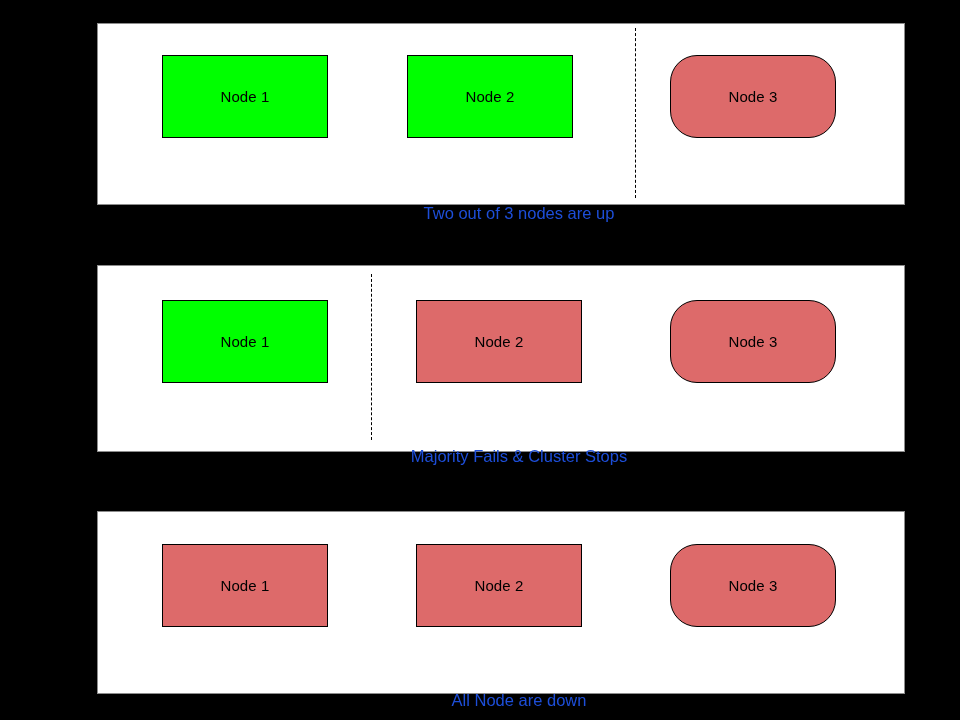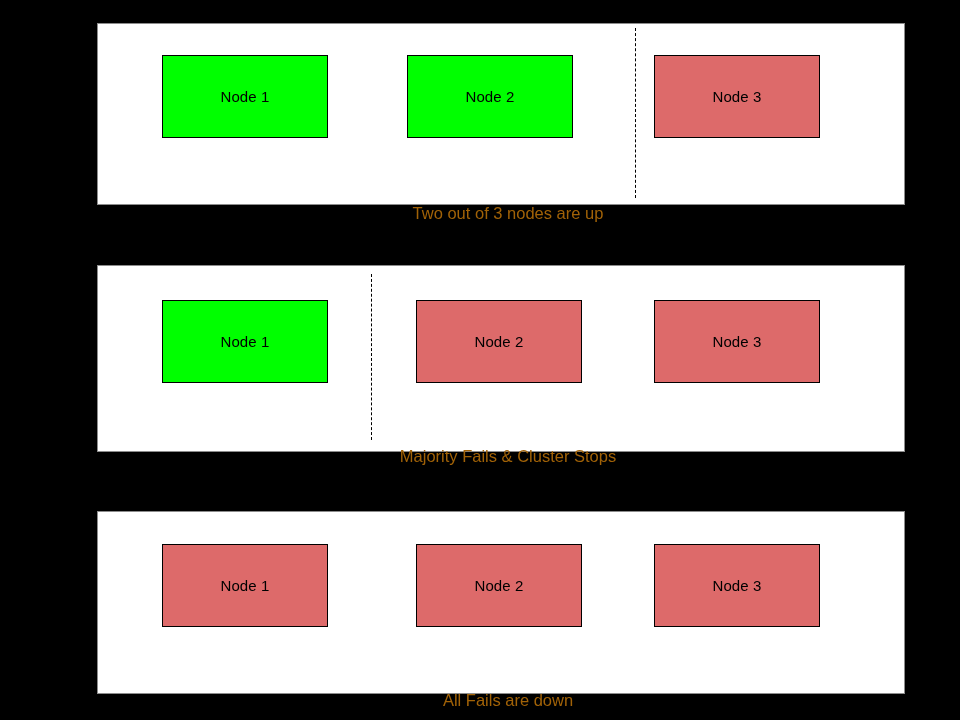--- a/index.html
+++ b/index.html
@@ -54,43 +54,43 @@
     letter-spacing: 0.1px;
     font-family: "Liberation Sans", sans-serif;
   }
   .node.up   { background: #00ff00; }
   .node.down { background: #dd6a6a; }
 
   
   .slot-a  { left: 64px;  }   
   .slot-b1 { left: 309px; }   
   .slot-b2 { left: 318px; }   
-  .slot-c  { left: 556px; }   
+  .slot-c  { left: 572px; border-radius: 27px; }   
 
   
   .p1 .node { top: 31px; }    
   .p2 .node { top: 34px; }    
   .p3 .node { top: 32px; }    
 
   
   .divider {
     position: absolute;
     width: 0;
     border-left: 1px dashed #000000;
   }
   .divider.d1 { left: 537px; top: 4px;  height: 170px; }  
   .divider.d2 { left: 273px; top: 8px;  height: 166px; }  
 
   
   .caption {
     position: absolute;
-    left: 6px;
+    left: 17px;
     width: 808px;
     text-align: center;
-    color: #a16207;
+    color: #1d4ed8;
     font-size: 16.5px;
     line-height: 23px;
     font-family: "Liberation Sans", sans-serif;
     white-space: pre;
   }
   .p1 .caption { top: 132px; }
   .p2 .caption { top: 133px; }
   .p3 .caption { top: 131px; }
   .caption-line { display: block; }
 </style>
@@ -150,18 +150,18 @@
 
     <div class="node down slot-b2">
       <span>Node 2</span>
     </div>
 
     <div class="node down slot-c">
       <span>Node 3</span>
     </div>
 
     <div class="caption">
-      <span class="caption-line">All Fails are down</span>
+      <span class="caption-line">All Node are down</span>
       
     </div>
   </div>
 
 </div>
 
 </body></html>

